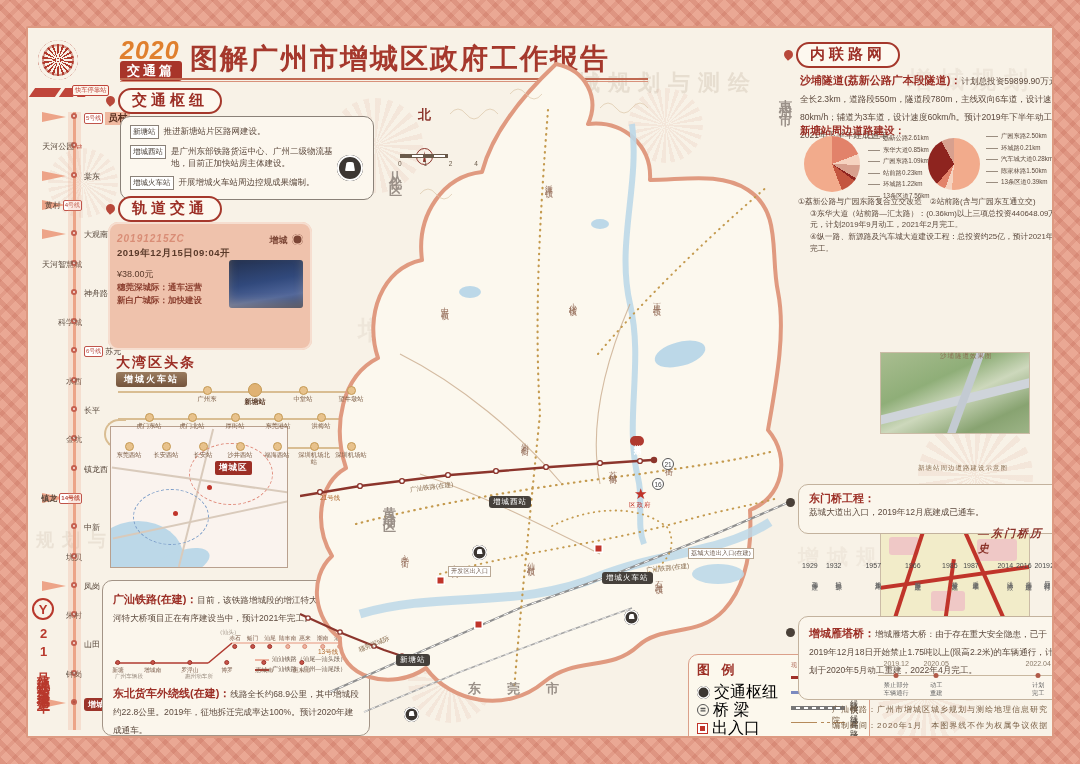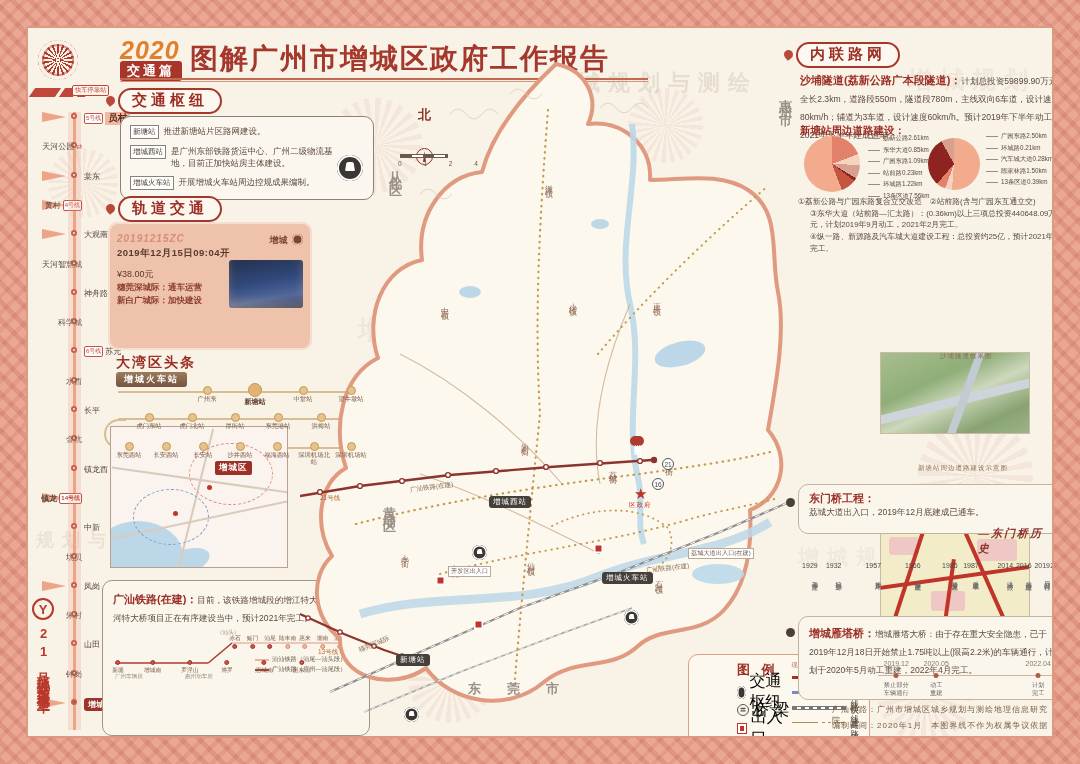--- a/index.html
+++ b/index.html
@@ -538,20 +538,21 @@
             <div class="gs-st" style="left: 227px; top: 5px;">
               <span class="gs-lab top">潮阳</span>
               <span class="gs-dot pink"></span>
             </div>
             <div class="gs-st" style="left: 244.5px; top: 5px;">
               <span class="gs-lab top">汕头</span>
               <span class="gs-dot pink"></span>
             </div>
           </div>
       </div>
+      <div style="margin-top:2px;"><span class="sec-lead">东北货车外绕线(在建)：</span><span class="body-txt">线路全长约68.9公里，其中增城段约22.8公里。2019年，征地拆迁完成率达100%。预计2020年建成通车。</span></div>
     </div>
 
     <div class="abs" style="left:272px;top:26px;width:496px;height:694px;">
       <svg width="496" height="694" viewBox="0 0 496 694">
         <path d="M256,10 C286,16 300,44 288,70 C324,66 352,92 350,126 C384,126 420,118 448,136 C482,158 470,200 478,238 C486,278 476,330 468,376 C492,404 482,444 450,456 C452,492 448,530 424,556 C398,584 362,570 338,592 C310,618 276,602 244,628 C206,660 150,648 126,614 C92,638 38,624 40,584 C14,566 8,524 32,502 C14,472 18,430 46,414 C32,372 42,322 78,304 C64,262 82,214 122,206 C116,160 144,122 182,118 C192,80 222,42 256,10 Z" fill="#fcf8ee" stroke="#e09a80" stroke-width="4" stroke-linejoin="round"></path>
         <path d="M150,60 q8,-10 16,0 q8,10 16,0 q8,-10 16,0 M210,40 q8,-10 16,0 q8,10 16,0 M300,54 q8,-10 16,0 q8,10 16,0 q8,-10 16,0 M120,140 q8,-10 16,0 q8,10 16,0" fill="none" stroke="#dcc6a8" stroke-width="1" opacity=".7"></path>
         <path d="M332,70 C340,130 316,190 330,250 C344,310 324,366 338,424 C344,448 336,470 344,490" fill="none" stroke="#bcd8e8" stroke-width="6" opacity=".9"></path>
         <path d="M60,560 C140,536 220,556 300,522 C360,498 420,500 470,468" fill="none" stroke="#bcd8e8" stroke-width="9" opacity=".85"></path>
         <ellipse cx="380" cy="300" rx="26" ry="12" fill="#bcd8e8" transform="rotate(-15 380 300)"></ellipse>
         <ellipse cx="170" cy="238" rx="11" ry="6" fill="#bcd8e8"></ellipse>
@@ -629,21 +630,21 @@
     <div class="abs rail-lab" style="left:292px;top:466px;color:#b06a30;">21号线</div>
     <div class="abs rail-lab" style="left:290px;top:620px;color:#b06a30;">13号线</div>
 
     <div class="abs gate-badge" style="left:420px;top:538px;">开发区出入口</div>
     <div class="abs gate-badge" style="left:660px;top:520px;">荔城大道出入口(在建)</div>
     <span class="abs gate-ico" style="left:408px;top:548px;"></span>
     <span class="abs gate-ico" style="left:446px;top:592px;"></span>
     <span class="abs gate-ico" style="left:566px;top:516px;"></span>
 
     <div class="abs legendbox" style="left:660px;top:626px;width:182px;height:98px;">
-      <div style="display:flex;margin-left:40px;">
+      <div style="display:flex;gap:10px;">
         <div style="width:84px;">
           <div class="lg-title">图  例</div>
           <div style="margin-top:4px;">
               <div class="lg-pt">
                 <span class="pt-hub"></span>
                 <span>交通枢纽</span>
               </div>
               <div class="lg-pt">
                 <span class="pt-bridge">〓</span>
                 <span>桥 梁</span>

